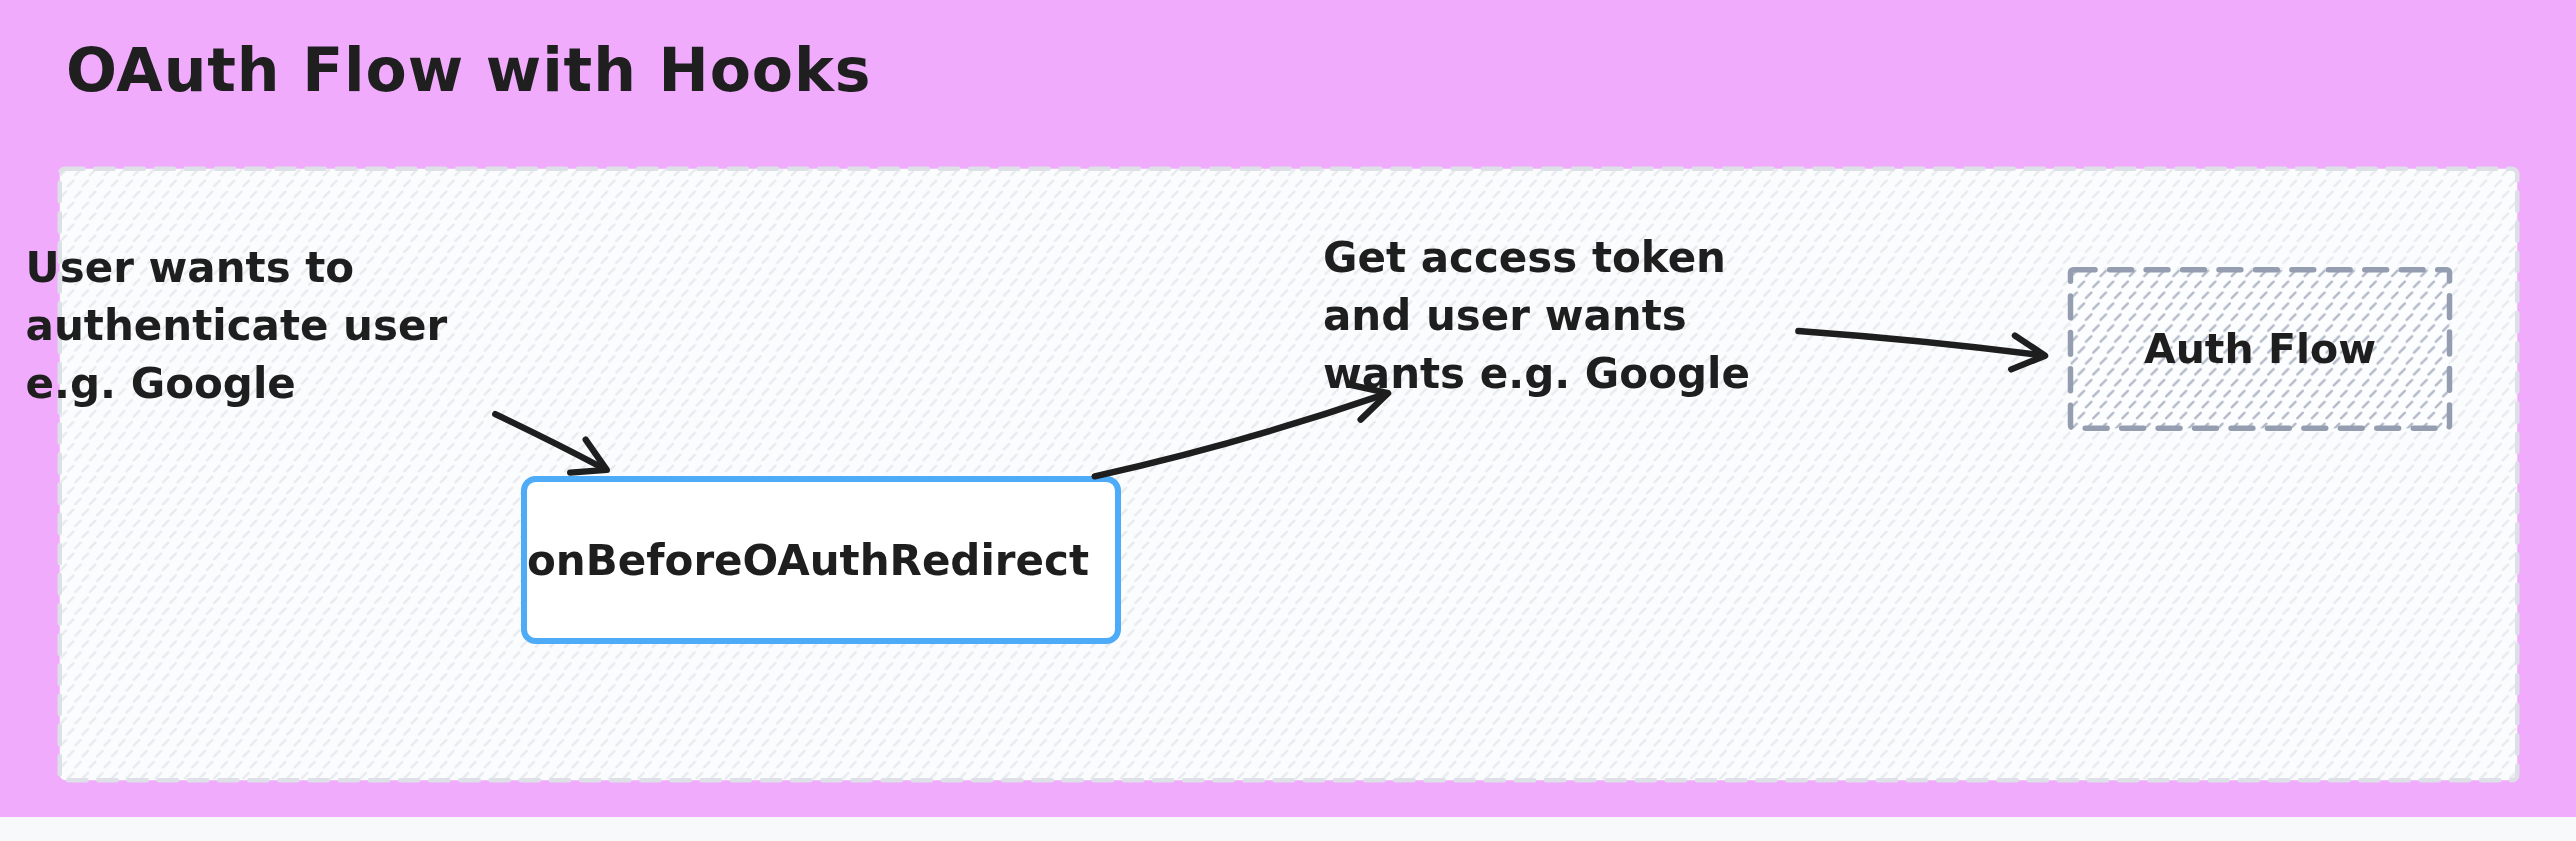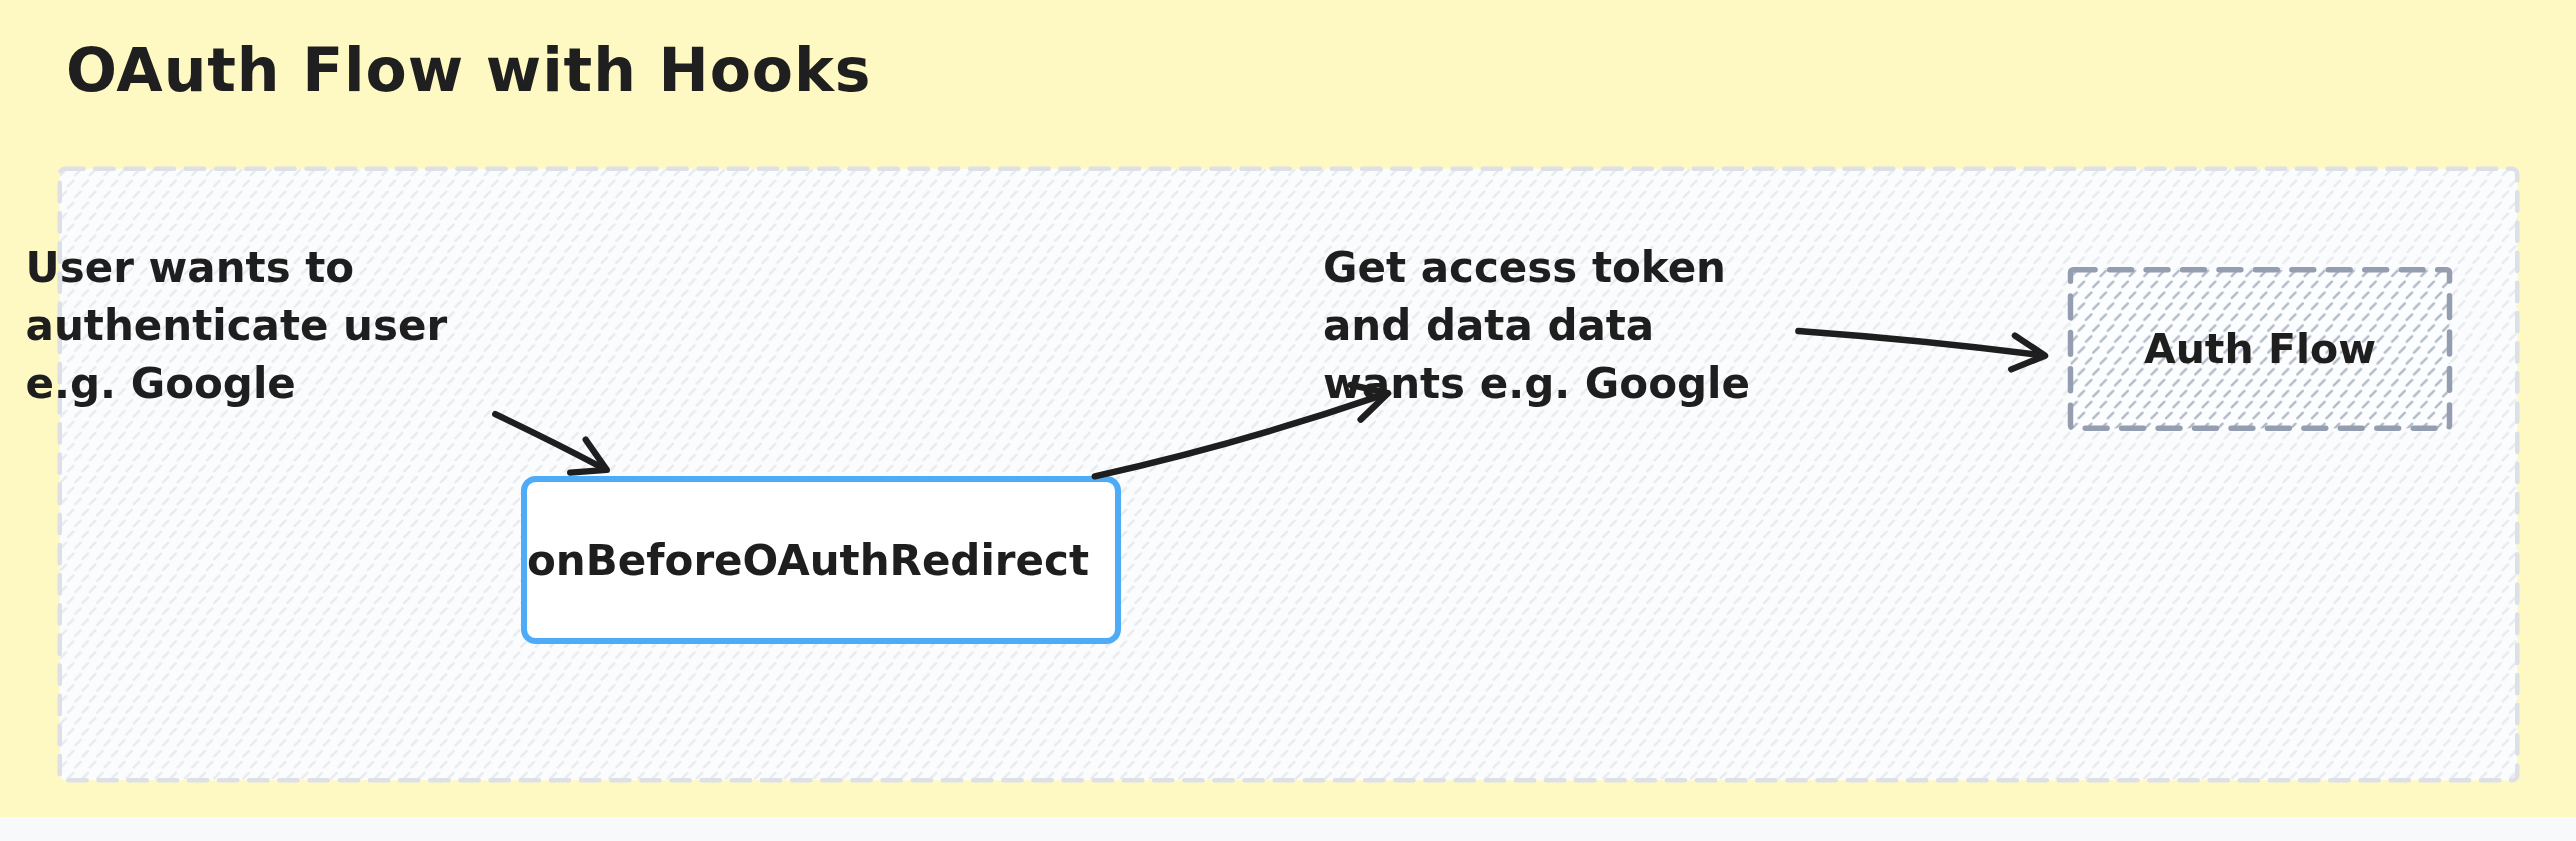--- a/index.html
+++ b/index.html
@@ -1,34 +1,34 @@
 <!DOCTYPE html>
 <html style="font-size:14.6px"><head>
 <meta charset="utf-8">
 <style>
   html,body{margin:0;padding:0;background:#f8f9fa;}
   .stage{
     position:relative;width:2576px;height:817px;overflow:hidden;
-    background:#fef9c3;color:#1e1e1e;
+    background:#f0abfc;color:#1e1e1e;
     font-family:"DejaVu Sans", "Liberation Sans", sans-serif;
   }
   .abs{position:absolute;}
   .diagram-title{
     left:66px;top:35px;
     font-size:60px;font-weight:700;letter-spacing:0.9px;color:#1f1f1f;
     white-space:nowrap;
   }
   .frame{left:57px;top:166px;width:2463px;height:617px;}
   .frame svg{position:absolute;inset:0;}
   .note{
     width:567px;
     font-size:42px;font-weight:700;line-height:58px;color:#1e1e1e;
   }
   .note-left{left:25.6px;top:239px;}
-  .note-right{left:1323px;top:239px;}
+  .note-right{left:1323px;top:229px;}
   .node-hook{
     left:521px;top:476px;width:600px;height:168px;box-sizing:border-box;
     background:#ffffff;border:6.4px solid #4dabf7;border-radius:14.6px;
     display:flex;align-items:center;justify-content:flex-start;
     font-size:42px;font-weight:700;color:#1e1e1e;
   }
   .node-auth{
     left:2067px;top:267px;width:386px;height:164px;
     display:flex;align-items:center;justify-content:center;
   }
@@ -60,21 +60,21 @@
   </div>
 
   <div class="abs note note-left">
     <div>User wants to</div>
     <div>authenticate user</div>
     <div>e.g. Google</div>
   </div>
 
   <div class="abs note note-right">
     <div>Get access token</div>
-    <div>and data data</div>
+    <div>and user wants</div>
     <div>wants e.g. Google</div>
   </div>
 
   <div class="abs node-hook">
     <span>onBeforeOAuthRedirect</span>
   </div>
 
   <div class="abs node-auth">
     <svg width="386" height="164" viewBox="0 0 422 180">
       <defs>

